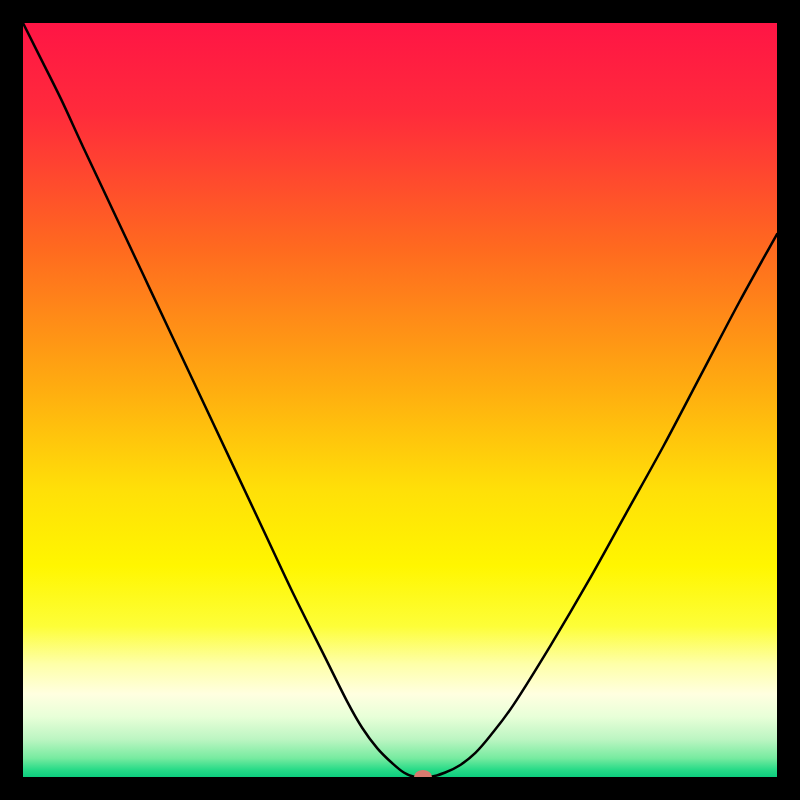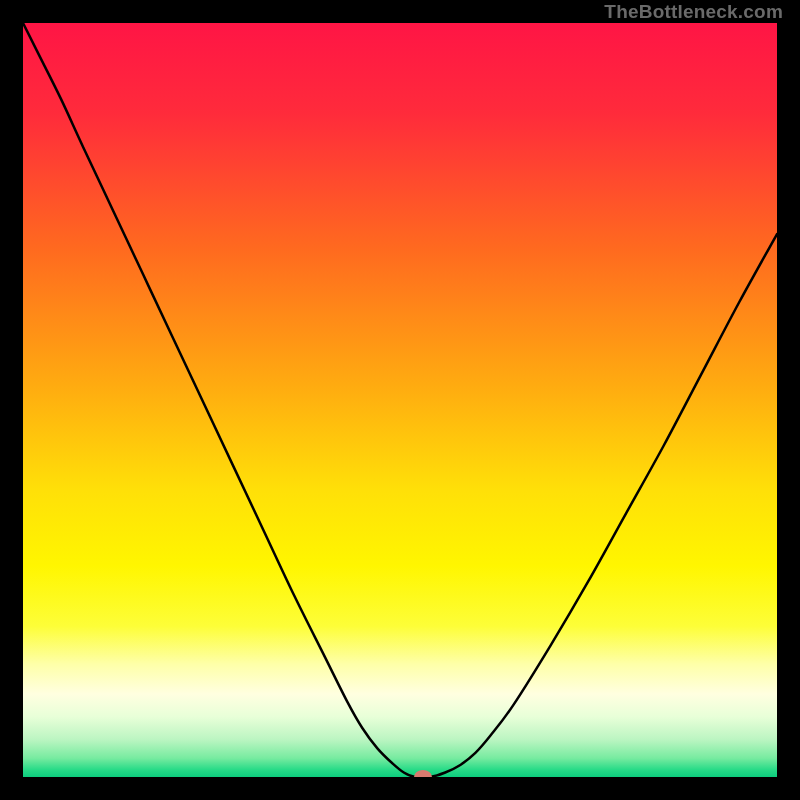--- a/index.html
+++ b/index.html
@@ -78,14 +78,13 @@
             <stop offset="100%" stop-color="#0dcd7e"></stop>
           </linearGradient>
       </defs>
       <rect x="0" y="0" width="754" height="754" fill="url(#bg)"></rect>
     </svg>
     <svg class="curve" viewBox="0 0 754 754" preserveAspectRatio="none">
       <path id="curve-path" fill="none" d="M0,0 C2.513333333333333,5.026666666666681 8.796666666666667,17.59333333333342 15.08,30.160000000000082 C21.363333333333333,42.726666666666745 30.160000000000004,59.69166666666664 37.7,75.39999999999998 C45.24,91.1083333333333 51.52333333333333,105.56000000000007 60.32,124.41000000000008 C69.11666666666666,143.26000000000008 80.42666666666666,167.13666666666668 90.47999999999999,188.5 C100.53333333333332,209.86333333333332 110.58666666666666,231.22666666666663 120.64,252.58999999999997 C130.69333333333333,273.9533333333333 140.74666666666667,295.31666666666666 150.8,316.68 C160.85333333333335,338.04333333333335 170.90666666666664,359.40666666666664 180.95999999999998,380.77 C191.01333333333332,402.1333333333333 201.0666666666667,423.49666666666667 211.12000000000003,444.86 C221.17333333333337,466.22333333333336 231.2266666666667,487.58666666666664 241.28,508.95 C251.33333333333331,530.3133333333333 261.38666666666666,552.305 271.44,573.04 C281.49333333333334,593.775 292.80333333333334,615.7666666666667 301.6,633.36 C310.3966666666667,650.9533333333334 317.9366666666666,666.6616666666666 324.21999999999997,678.6 C330.50333333333333,690.5383333333334 334.2733333333333,697.1986666666667 339.3,704.99 C344.3266666666667,712.7813333333334 349.35333333333335,719.4416666666666 354.38,725.348 C359.40666666666664,731.2543333333333 365.06166666666667,736.4066666666666 369.46,740.428 C373.8583333333333,744.4493333333334 377,747.2139999999999 380.77,749.476 C384.53999999999996,751.738 387.68166666666673,753.246 392.08000000000004,754 C396.47833333333335,754.754 402.1333333333333,754.754 407.16,754 C412.1866666666667,753.246 417.2133333333334,751.4866666666667 422.24000000000007,749.476 C427.2666666666667,747.4653333333333 432.29333333333335,745.2033333333334 437.32,741.936 C442.34666666666664,738.6686666666667 447.37333333333333,734.7729999999999 452.4,729.872 C457.4266666666666,724.971 461.19666666666666,720.447 467.48,712.53 C473.7633333333334,704.6129999999999 480.0466666666667,697.45 490.1,682.37 C500.15333333333336,667.29 515.2333333333333,642.785 527.8,622.05 C540.3666666666666,601.3149999999999 552.9333333333333,579.9516666666667 565.5,557.96 C578.0666666666667,535.9683333333334 590.6333333333334,512.72 603.2,490.1 C615.7666666666667,467.48 628.3333333333333,445.48833333333334 640.9,422.24 C653.4666666666667,398.9916666666667 666.0333333333333,374.4866666666666 678.6,350.60999999999996 C691.1666666666667,326.7333333333333 703.7333333333333,302.22833333333335 716.3,278.98 C728.8666666666666,255.73166666666668 747.7166666666667,222.43 754,211.12" stroke="#000000" stroke-width="2.5" stroke-linecap="round" stroke-linejoin="round"></path>
     </svg>
     <div class="marker" id="marker" style="left: 399.62px; top: 754px; width: 18px; height: 14px; background: rgb(217, 122, 111);"></div>
   </div>
-  <div class="watermark">TheBottleneck.com</div>
 </div>
 
 </body></html>

